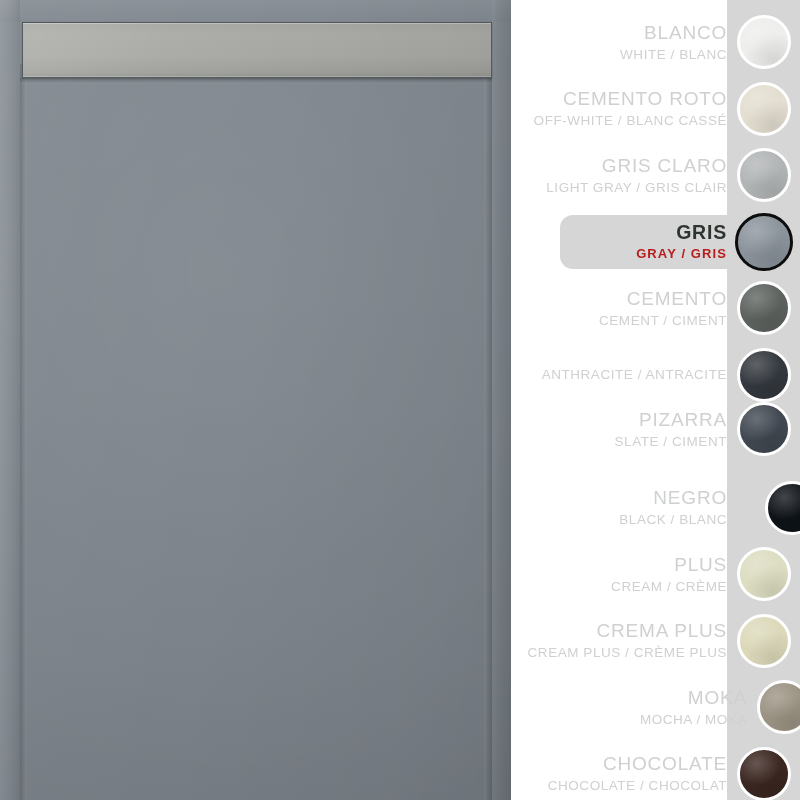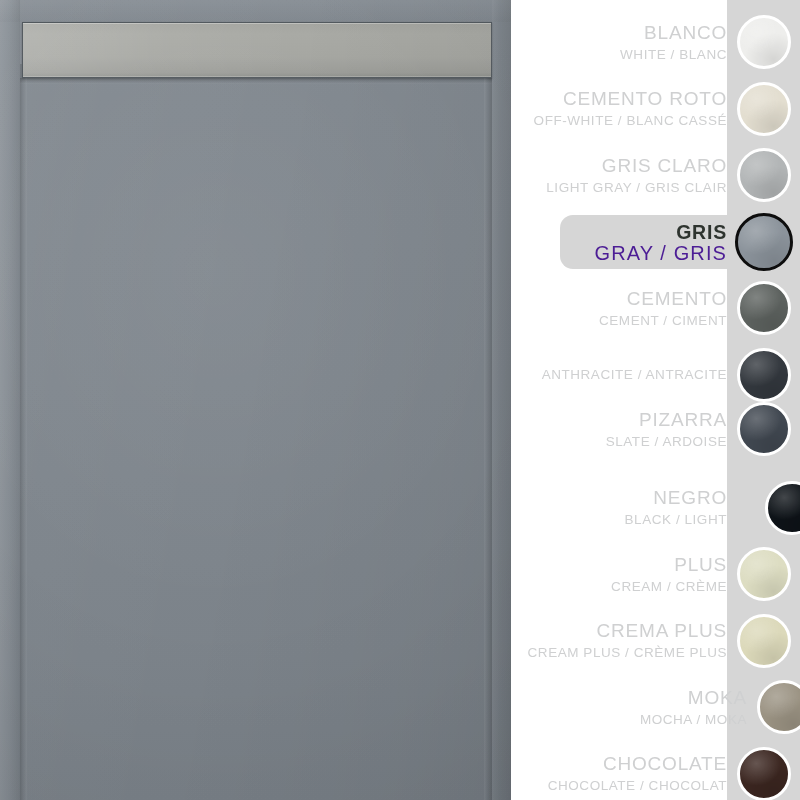--- a/index.html
+++ b/index.html
@@ -247,23 +247,23 @@
     text-align: right;
   }
 
   .color-row.is-selected .label-primary {
     color: #2e342f;
     font-weight: bold;
     font-size: 19.5px;
   }
 
   .color-row.is-selected .label-secondary {
-    color: #4c1d95;
-    font-weight: normal;
-    font-size: 20px;
+    color: #b91c1c;
+    font-weight: bold;
+    font-size: 13px;
     letter-spacing: 1.1px;
   }
 
   .swatch-wrap {
     position: absolute;
     right: 0;
     top: 0;
     width: 73px;
     height: 54px;
     display: flex;
@@ -376,30 +376,30 @@
         <div class="row-labels">
           <div class="label-secondary">ANTHRACITE / ANTRACITE</div>
         </div>
         <div class="swatch-wrap">
           <div class="swatch" style="background: rgb(51, 56, 62);"></div>
         </div>
       </div>
       <div class="color-row" style="top: 402px;">
         <div class="row-labels">
           <div class="label-primary">PIZARRA</div>
-          <div class="label-secondary">SLATE / ARDOISE</div>
+          <div class="label-secondary">SLATE / CIMENT</div>
         </div>
         <div class="swatch-wrap">
           <div class="swatch" style="background: rgb(65, 72, 81);"></div>
         </div>
       </div>
       <div class="color-row" style="top: 480.5px; padding-left: 28px;">
         <div class="row-labels">
           <div class="label-primary">NEGRO</div>
-          <div class="label-secondary">BLACK / LIGHT</div>
+          <div class="label-secondary">BLACK / BLANC</div>
         </div>
         <div class="swatch-wrap">
           <div class="swatch" style="background: rgb(14, 19, 24);"></div>
         </div>
       </div>
       <div class="color-row" style="top: 547px;">
         <div class="row-labels">
           <div class="label-primary">PLUS</div>
           <div class="label-secondary">CREAM / CRÈME</div>
         </div>

